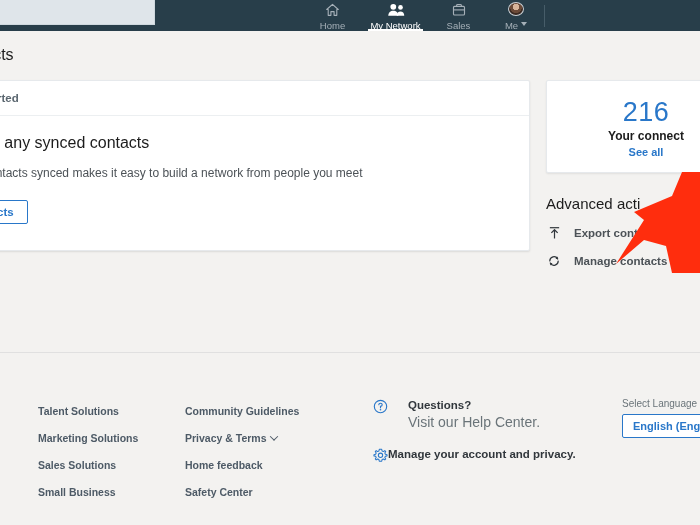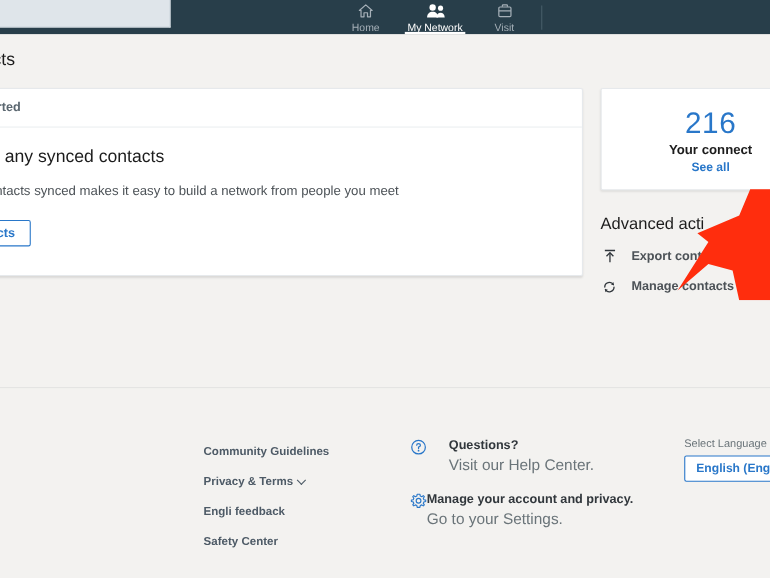--- a/index.html
+++ b/index.html
@@ -232,27 +232,34 @@
       </div>
 
       <div class="nav-item">
         <span class="ico">
           <svg width="14" height="14" viewBox="0 0 15 15">
             <path d="M5 3.4 L5 2.4 Q5 1.6 5.9 1.6 L9.1 1.6 Q10 1.6 10 2.4 L10 3.4" fill="none" stroke="#a6b0b8" stroke-width="1.2"></path>
             <rect x="1.6" y="3.6" width="11.8" height="9.3" rx="1.1" fill="none" stroke="#a6b0b8" stroke-width="1.2"></rect>
             <line x1="1.6" y1="7.4" x2="13.4" y2="7.4" stroke="#a6b0b8" stroke-width="1.2"></line>
           </svg>
         </span>
-        <span class="nav-label">Visit</span>
-      </div>
-
-
-
-    </div>
-
+        <span class="nav-label">Sales</span>
+      </div>
+
+
+
+    </div>
+
+    <div class="nav-me">
+      <div class="avatar"></div>
+      <div class="me-row">
+        <span class="nav-label">Me</span>
+        <span class="caret-down"></span>
+      </div>
+    </div>
     <div class="nav-divider"></div>
   </div>
 
   <div class="page-title">ontacts</div>
 
   <div class="main-card">
     <div class="card-tabs">
       <span class="card-tab">ported</span>
     </div>
     <div class="card-body">
@@ -291,31 +298,45 @@
           <path d="M3.6 12.4 L3.1 9.5 L5.9 9.9 Z" fill="#31373c"></path>
         </svg>
       </span>
       <span class="adv-text">Manage contacts sy</span>
     </div>
   </div>
 
   <div class="footer-divider"></div>
   <div class="footer">
 
+    <div class="f-col f-col-1">
+      <div class="f-link">
+        <span>Talent Solutions</span>
+      </div>
+      <div class="f-link">
+        <span>Marketing Solutions</span>
+      </div>
+      <div class="f-link">
+        <span>Sales Solutions</span>
+      </div>
+      <div class="f-link">
+        <span>Small Business</span>
+      </div>
+    </div>
 
     <div class="f-col f-col-2">
       <div class="f-link">
         <span>Community Guidelines</span>
       </div>
       <div class="f-link">
         <span>Privacy &amp; Terms</span>
         <span class="chev"></span>
       </div>
       <div class="f-link">
-        <span>Engli feedback</span>
+        <span>Home feedback</span>
       </div>
       <div class="f-link">
         <span>Safety Center</span>
       </div>
     </div>
 
     <div class="f-help">
       <span>
         <svg width="15" height="15" viewBox="0 0 16 16">
           <circle cx="8" cy="8" r="6.6" fill="none" stroke="#2977c9" stroke-width="1.2"></circle>
@@ -331,21 +352,20 @@
 
     <div class="f-help2">
       <span>
         <svg width="15" height="15" viewBox="0 0 16 16">
           <path d="M8 1.4 L9.3 1.4 L9.7 3.2 L11.1 3.8 L12.6 2.8 L13.6 3.8 L12.6 5.3 L13.2 6.7 L15 7.1 L15 8.4 L13.2 8.8 L12.6 10.2 L13.6 11.7 L12.6 12.7 L11.1 11.7 L9.7 12.3 L9.3 14.1 L8 14.1 L6.7 14.1 L6.3 12.3 L4.9 11.7 L3.4 12.7 L2.4 11.7 L3.4 10.2 L2.8 8.8 L1 8.4 L1 7.1 L2.8 6.7 L3.4 5.3 L2.4 3.8 L3.4 2.8 L4.9 3.8 L6.3 3.2 L6.7 1.4 Z" fill="none" stroke="#2977c9" stroke-width="1.1" stroke-linejoin="round"></path>
           <circle cx="8" cy="7.75" r="2.3" fill="none" stroke="#2977c9" stroke-width="1.1"></circle>
         </svg>
       </span>
       <div>
         <div class="f-help-title">Manage your account and privacy.</div>
-        <div class="f-help-sub">Go to your Settings.</div>
       </div>
     </div>
 
     <div class="lang-wrap">
       <div class="lang-label">Select Language</div>
       <div class="lang-select">English (Engli</div>
     </div>
 
   </div>
 

